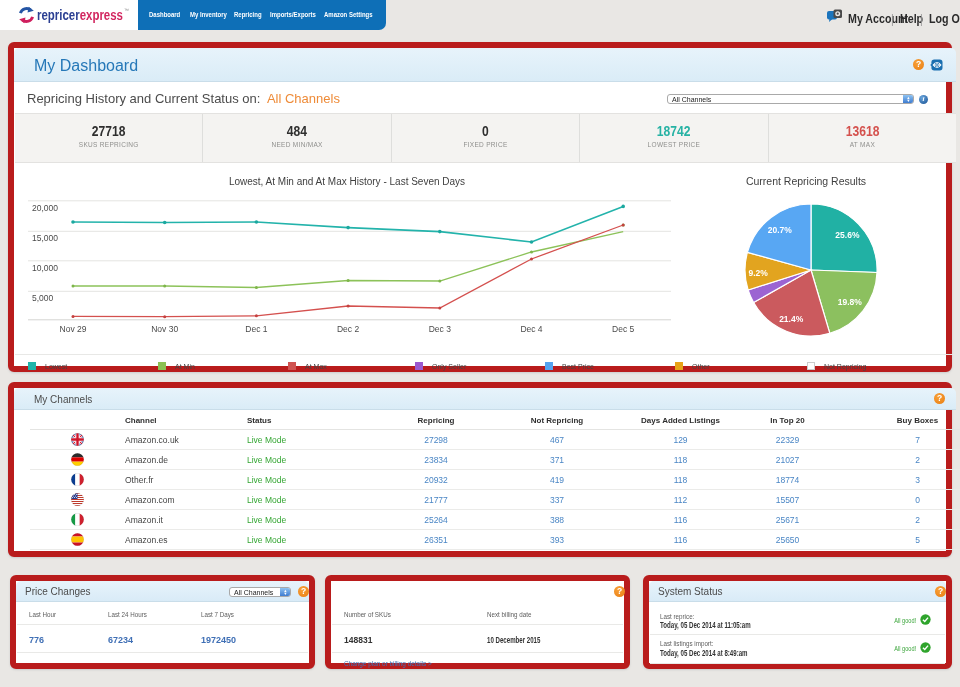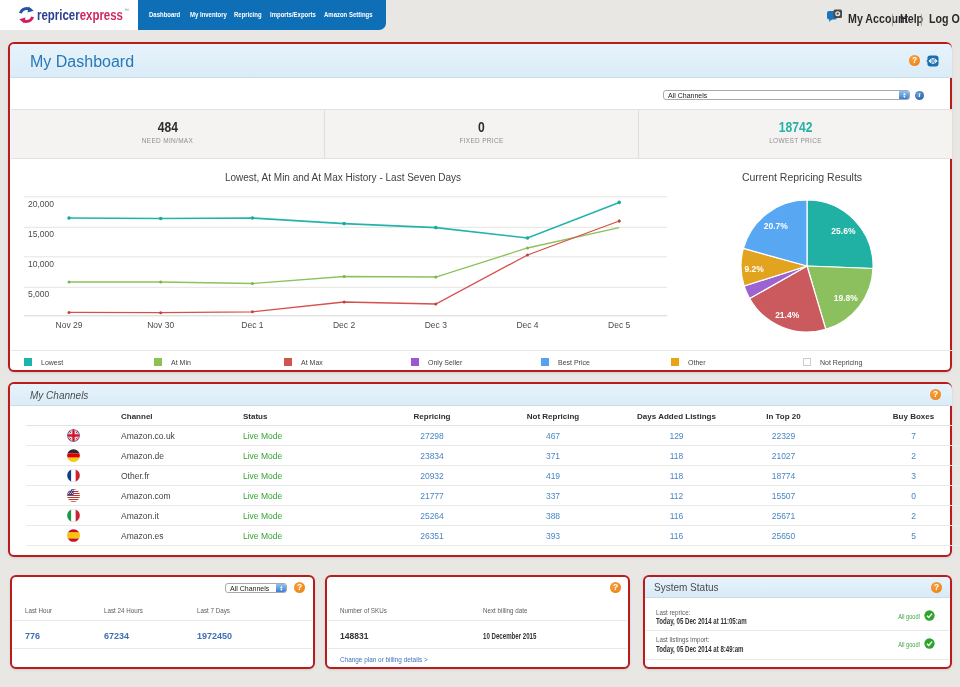--- a/index.html
+++ b/index.html
@@ -10,21 +10,21 @@
 
 #hdr-white { left:0; top:0; width:138px; height:30px; background:#fff; }
 #nav { left:138px; top:0; width:248px; height:30px; background:#0e6fb7; border-radius:0 0 7px 0; color:#fff; font-size:6.8px; font-weight:bold; overflow:hidden; }
 #nav span { position:absolute; top:11px; letter-spacing:0; transform:scaleX(.88); transform-origin:0 0; white-space:nowrap; }
 #logo { left:18px; top:4px; width:112px; height:22px; }
 #hdr-right { top:0; left:820px; width:140px; height:30px; font-size:13px; color:#2b2b2b; font-weight:bold; }
 #hdr-right span { position:absolute; top:11px; transform:scaleX(.82); transform-origin:0 50%; white-space:nowrap; }
 #hdr-right .sep { color:#999; font-weight:normal; }
 
 
-.panel { background:#fff; border:2px solid #b91c1c; border-radius:6px; box-shadow:0 1px 2px rgba(120,130,140,.25); }
+.panel { background:#fff; border:6px solid #b91c1c; border-radius:6px; box-shadow:0 1px 2px rgba(120,130,140,.25); }
 .phead { background:linear-gradient(#e7f3fb,#daecf7); border-bottom:1px solid #c9dde9; border-radius:5px 5px 0 0; }
 
 #main { left:8px; top:42px; width:944px; height:330px; }
 #main-head { left:0; top:0; width:942px; height:34px; }
 #main-head .t { position:absolute; left:20px; top:9px; font-size:16px; color:#2678b8; }
 #status-row { left:13px; top:42.5px; font-size:13px; color:#4b4b4b; }
 #status-row b { color:#ee8b38; font-weight:normal; }
 
 .qicon { width:11px; height:11px; border-radius:50%; background:radial-gradient(circle at 38% 32%, #f8a13a, #e97d10); color:#fff; font-size:8.5px; font-weight:bold; text-align:center; line-height:11px; }
 .eyeicon { width:13px; height:12px; }
@@ -47,21 +47,21 @@
 
 
 #legend { left:1px; top:306px; width:941px; height:23px; border-top:1px solid #e8e8e6; }
 #legend .it { position:absolute; top:0; height:23px; font-size:7px; color:#444; }
 #legend .sw { position:absolute; top:7px; width:8px; height:8px; }
 #legend .lb { position:absolute; top:8px; }
 
 
 #channels { left:8px; top:382px; width:944px; height:175px; }
 #ch-head { left:0; top:0; width:942px; height:22px; }
-#ch-head .t { position:absolute; left:20px; top:6px; font-size:10px; color:#4c4c4c;font-style:italic; }
+#ch-head .t { position:absolute; left:20px; top:6px; font-size:10px; color:#4c4c4c; }
 table#chtab { position:absolute; left:16px; top:25px; width:944px; border-collapse:collapse; font-size:8.5px; }
 #chtab th { font-size:8px; color:#2e2e2e; font-weight:bold; padding:3px 0 4px; }
 #chtab td { padding:0; height:20px; border-top:1px solid #ebebe9; color:#444; } #chtab tr:last-child td { border-bottom:1px solid #ebebe9; }
 #chtab tr.r1 td { border-top:1px solid #e4e4e2; }
 #chtab .lft { text-align:left; }
 #chtab .ctr { text-align:center; } #chtab td:last-child, #chtab th:last-child { padding-left:30px; }
 #chtab a { color:#4a86c5; text-decoration:none; }
 #chtab .lm { color:#33a532; }
 .flagc { display:inline-block; vertical-align:middle; }
 
@@ -123,32 +123,35 @@
     <svg class="eyeicon abs" style="left:916px;top:11px" viewBox="0 0 14 13">
       <rect x="1.5" y="0.5" width="12" height="12" rx="3" fill="#1a6fb0"></rect>
       <path d="M2.5,5 L0,6.5 L2.5,8 Z" fill="#1a6fb0"></path>
       <g transform="translate(7.6,6.5)">
         <path d="M-4.9,0 Q0,-6.6 4.9,0 Q0,6.6 -4.9,0 Z" fill="#fff"></path>
         <circle cx="0" cy="0" r="2.55" fill="#1a6fb0"></circle>
         <circle cx="0" cy="0" r="1.5" fill="none" stroke="#fff" stroke-width="0.9"></circle>
       </g>
     </svg>
   </div>
+  <div class="abs" id="status-row">Repricing History and Current Status on:&nbsp; <b>All Channels</b></div>
   <div class="msel" id="sel1">
       <span class="txt" style="line-height:9px;">All Channels</span>
       <span class="cap"></span>
       <span class="ar" style="top:1.6px">▲</span>
       <span class="ar" style="top:5.4px">▼</span>
     </div>
   <div class="abs" id="info1">i</div>
 
   <div class="abs" id="stats">
+    <div class="cell"><div class="v">27718</div><div class="l">SKUS REPRICING</div></div>
     <div class="cell"><div class="v">484</div><div class="l">NEED MIN/MAX</div></div>
     <div class="cell"><div class="v">0</div><div class="l">FIXED PRICE</div></div>
     <div class="cell"><div class="v" style="color:#26b2a4">18742</div><div class="l">LOWEST PRICE</div></div>
+    <div class="cell"><div class="v" style="color:#d4514d">13618</div><div class="l">AT MAX</div></div>
   </div>
 
   <svg class="abs" style="left:0;top:115px" width="680" height="176" viewBox="0 0 680 176">
     <text x="333" y="21.5" font-size="10" fill="#3f3f3f" text-anchor="middle">Lowest, At Min and At Max History - Last Seven Days</text>
     <g stroke="#e4e4e2" stroke-width="1">
       <line x1="14" y1="37.8" x2="657" y2="37.8"></line>
       <line x1="14" y1="68.3" x2="657" y2="68.3"></line>
       <line x1="14" y1="97.8" x2="657" y2="97.8"></line>
       <line x1="14" y1="128.3" x2="657" y2="128.3"></line>
     </g>
@@ -412,20 +415,23 @@
           <td class="ctr"><a>393</a></td>
           <td class="ctr"><a>116</a></td>
           <td class="ctr"><a>25650</a></td>
           <td class="ctr"><a>5</a></td>
         </tr>
   </tbody>
     </table>
 </div>
 
 <div class="bpanel panel" id="pc">
+  <div class="bphead">
+      <div class="t">Price Changes</div>
+    </div>
   <div class="msel" style="left:213px;top:6px;width:62px;height:10px">
       <span class="txt" style="line-height:9px;">All Channels</span>
       <span class="cap"></span>
       <span class="ar" style="top:1.6px">▲</span>
       <span class="ar" style="top:5.4px">▼</span>
     </div>
   <div class="qicon abs" style="left:282px;top:5px">?</div>
   <div class="brow-h" style="left:13px;top:29px">Last Hour</div>
   <div class="brow-h" style="left:92px;top:29px">Last 24 Hours</div>
   <div class="brow-h" style="left:185px;top:29px">Last 7 Days</div>

